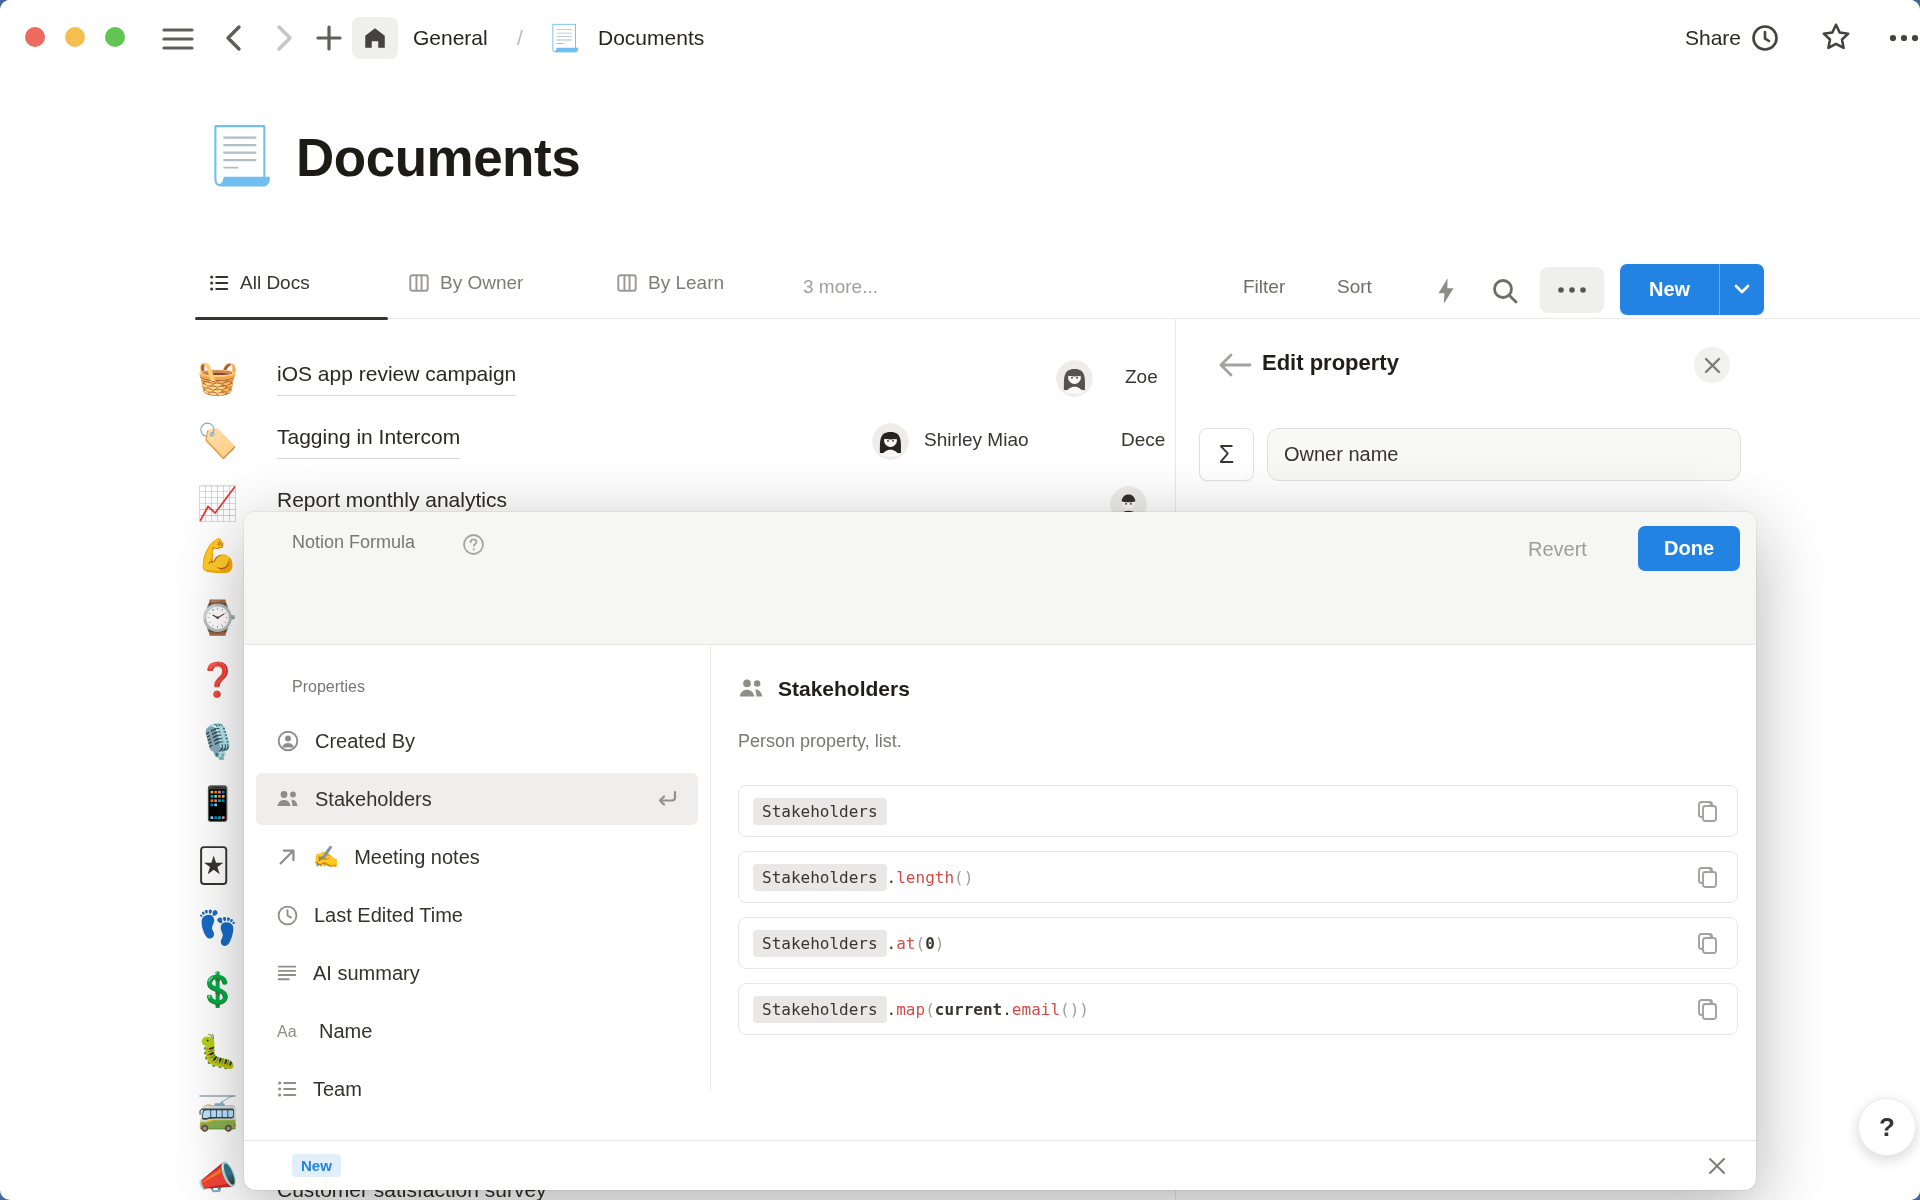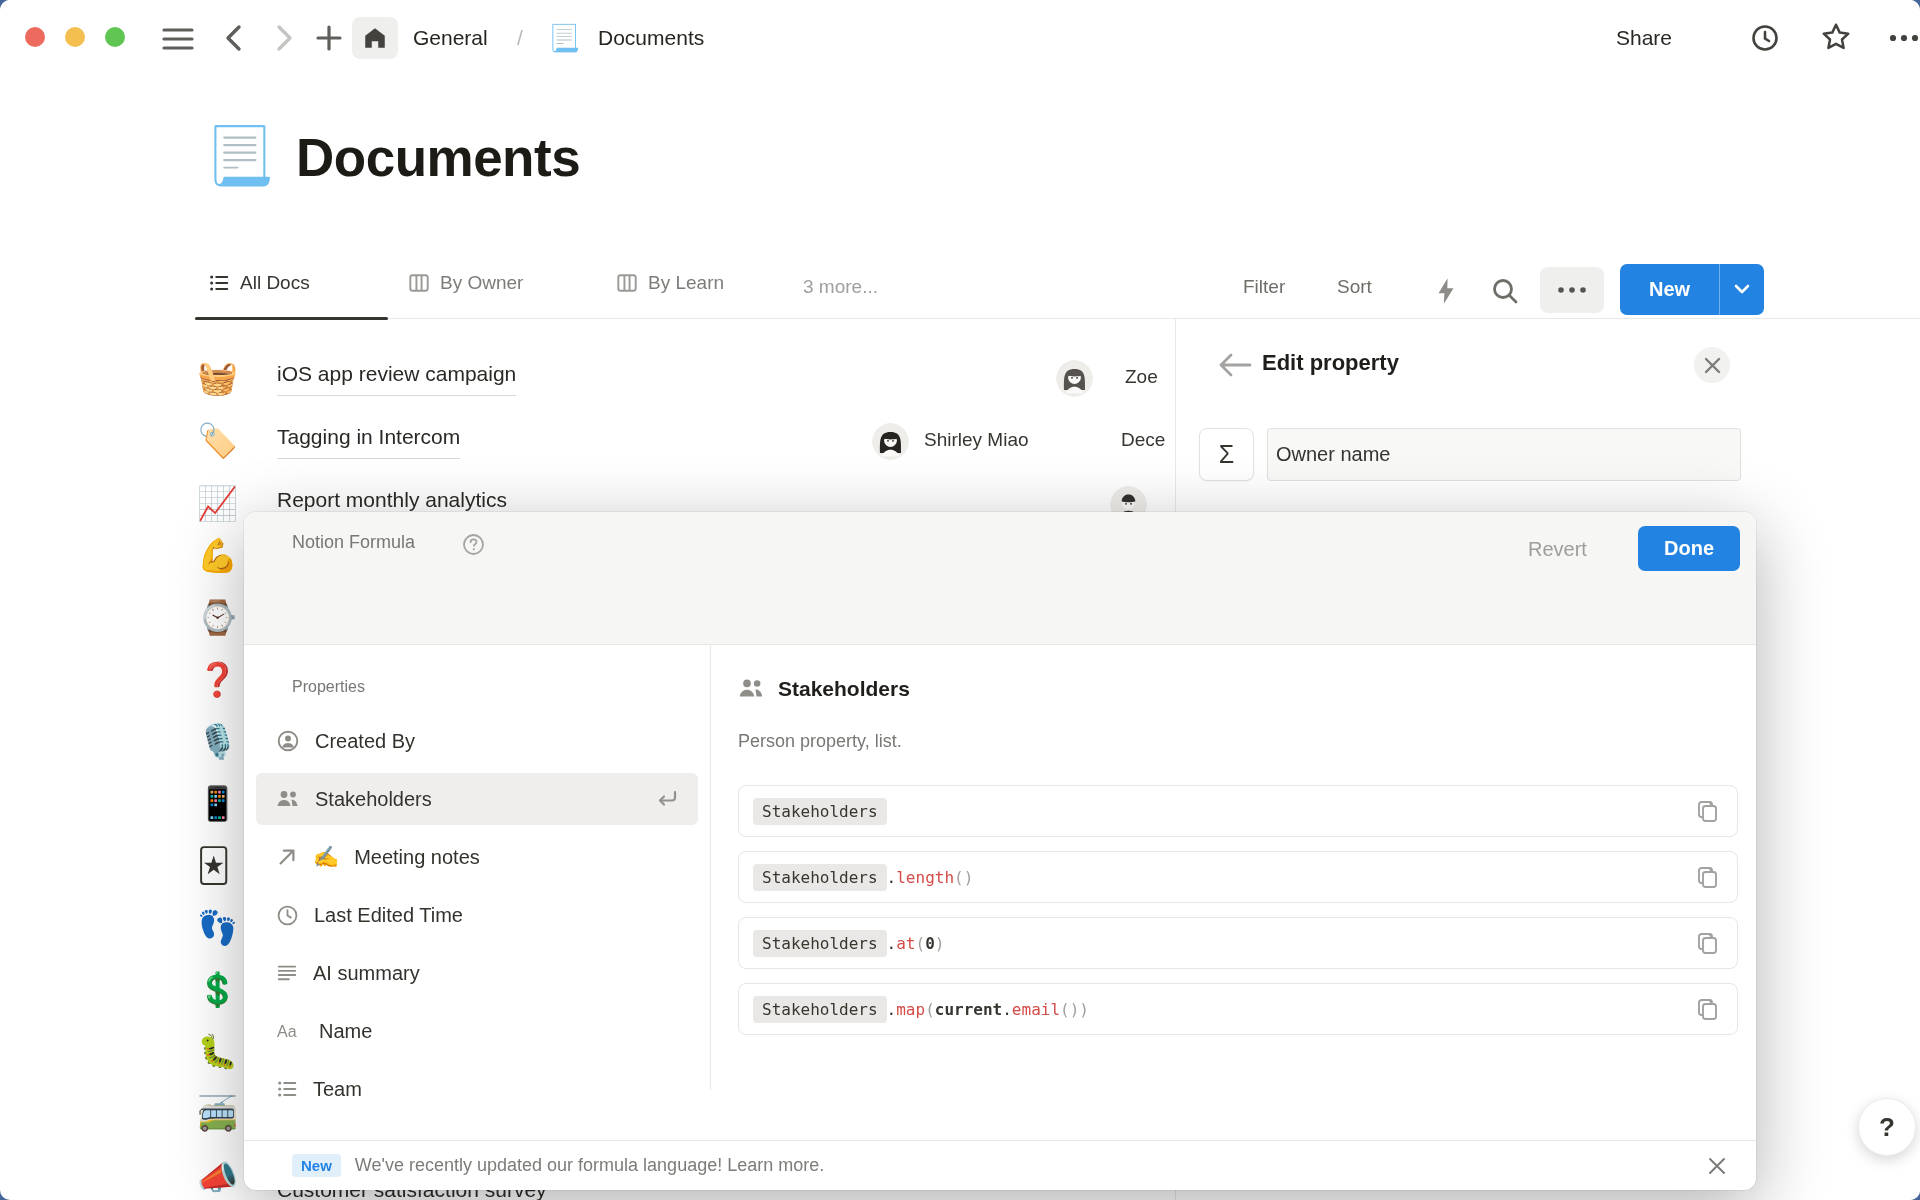--- a/index.html
+++ b/index.html
@@ -14,21 +14,21 @@
   #topbar { position:absolute; left:0; top:0; width:1920px; height:76px; background:#fff; }
   .tl { position:absolute; top:27px; width:20px; height:20px; border-radius:50%; }
   #tl-close{ left:25px; background:#ed6a5e; }
   #tl-min  { left:65px; background:#f4bf4f; }
   #tl-max  { left:105px; background:#61c554; }
   .tb-ic { color:#5f5e5b; }
   .tb-ic.dim { color:#c6c5c2; }
   #home-btn { left:352px; top:17px; width:46px; height:42px; background:#efefed; border-radius:8px; display:flex; align-items:center; justify-content:center; color:#44423e; }
   .crumb { top:22px; font-size:21px; line-height:32px; font-weight:500; color:#27251f; }
   #crumb-sep { color:#b9b8b5; font-weight:400; }
-  #share-lbl { left:1616px; top:22px; font-size:21px; line-height:32px; color:#2b2925; }
+  #share-lbl { left:1685px; top:22px; font-size:21px; line-height:32px; color:#2b2925; }
 
   
   #page-icon { left:205px; top:124px; font-size:56px; line-height:64px; }
   #page-title { left:296px; top:128px; font-size:53px; line-height:60px; font-weight:700; color:#1d1b16; letter-spacing:-0.5px; }
 
   
   #tabsbar { position:absolute; left:0; top:262px; width:1920px; height:57px; }
   #tabsbar .divider { position:absolute; left:195px; right:0; bottom:0; height:1px; background:#e9e9e7; }
   #active-underline { position:absolute; left:195px; width:193px; bottom:-1px; height:3px; background:#37352f; border-radius:2px; }
   .tab { position:absolute; top:10px; display:flex; align-items:center; gap:10px; font-size:19px; font-weight:500; color:#7d7c78; }
@@ -61,21 +61,21 @@
   .bg-emoji { position:absolute; left:2px; font-size:33px; line-height:40px; }
   #bottom-row-title { position:absolute; left:82px; top:838px; font-size:21px; font-weight:500; color:#2b2925; }
 
   
   #panel-divider { position:absolute; left:1175px; top:319px; width:1px; height:881px; background:#e9e9e7; }
   #edit-panel { position:absolute; left:1176px; top:319px; width:744px; height:881px; background:#fff; }
   #ep-back { position:absolute; left:42px; top:33px; color:#a3a2a0; }
   #ep-title { position:absolute; left:86px; top:31px; font-size:22px; font-weight:700; color:#201e1a; }
   #ep-close { position:absolute; left:518px; top:28px; width:36px; height:36px; border-radius:50%; background:#f1f1ef; display:flex; align-items:center; justify-content:center; color:#7d7c78; }
   #ep-sigma { position:absolute; left:23px; top:109px; width:55px; height:53px; background:#fff; border:1px solid #e3e2e0; border-radius:8px; display:flex; align-items:center; justify-content:center; font-size:25px; color:#37352f; box-shadow:0 1px 2px rgba(0,0,0,0.04); }
-  #ep-name { position:absolute; left:91px; top:109px; width:474px; height:53px; background:#f8f8f7; border:1px solid #e1e0de; border-radius:4px; font-size:20px; color:#37352f; padding:0 8px; font-family:"Liberation Sans","DejaVu Sans",sans-serif; outline:none; }
+  #ep-name { position:absolute; left:91px; top:109px; width:474px; height:53px; background:#f8f8f7; border:1px solid #e1e0de; border-radius:12px; font-size:20px; color:#37352f; padding:0 16px; font-family:"Liberation Sans","DejaVu Sans",sans-serif; outline:none; }
 
   
   #popup { position:absolute; left:244px; top:512px; width:1512px; height:678px; background:#fff; border-radius:12px; box-shadow:0 18px 70px rgba(15,15,15,0.32), 0 0 0 1px rgba(0,0,0,0.05); z-index:5; }
   #pp-header { position:absolute; left:0; top:0; width:1512px; height:133px; background:#f6f6f4; border-radius:12px 12px 0 0; border-bottom:1px solid #e7e6e4; }
   #pp-title { position:absolute; left:48px; top:20px; font-size:18px; font-weight:500; color:#787774; }
   #pp-help { position:absolute; left:218px; top:21px; color:#a5a4a1; }
   #pp-revert { position:absolute; left:1284px; top:26px; font-size:20px; font-weight:500; color:#9e9d9a; }
   #pp-done { position:absolute; left:1394px; top:14px; width:102px; height:45px; background:#2383e2; border-radius:7px; color:#fff; font-size:20px; font-weight:600; display:flex; align-items:center; justify-content:center; }
   #pp-sidebar { position:absolute; left:0; top:133px; width:466px; height:445px; }
   #pp-vdiv { position:absolute; left:466px; top:133px; width:1px; height:445px; background:#e9e9e7; }
@@ -485,21 +485,20 @@
                 <rect x="7" y="7" width="13" height="15" rx="2.5" stroke="currentColor" stroke-width="1.9" fill="none"></rect>
                 <path d="M16 7V5.5A2.5 2.5 0 0 0 13.5 3h-8A2.5 2.5 0 0 0 3 5.5v10A2.5 2.5 0 0 0 5.5 18H7" stroke="currentColor" stroke-width="1.9" fill="none"></path>
                 <path d="M13.5 3l2.5 4" stroke="currentColor" stroke-width="1.9"></path>
               </svg>
             </span>
           </div>
         </div>
     </div>
     <div id="pp-banner">
       <span id="banner-badge">New</span>
-      <span id="banner-msg">We've recently updated our formula language! Learn more.</span>
       <span id="banner-close">
           <svg width="18" height="18" viewBox="0 0 18 18">
             <path d="M2 2l14 14M16 2 2 16" stroke="currentColor" stroke-width="2" stroke-linecap="round"></path>
           </svg>
         </span>
     </div>
   </div>
 
   <div id="help-btn">?</div>
 

